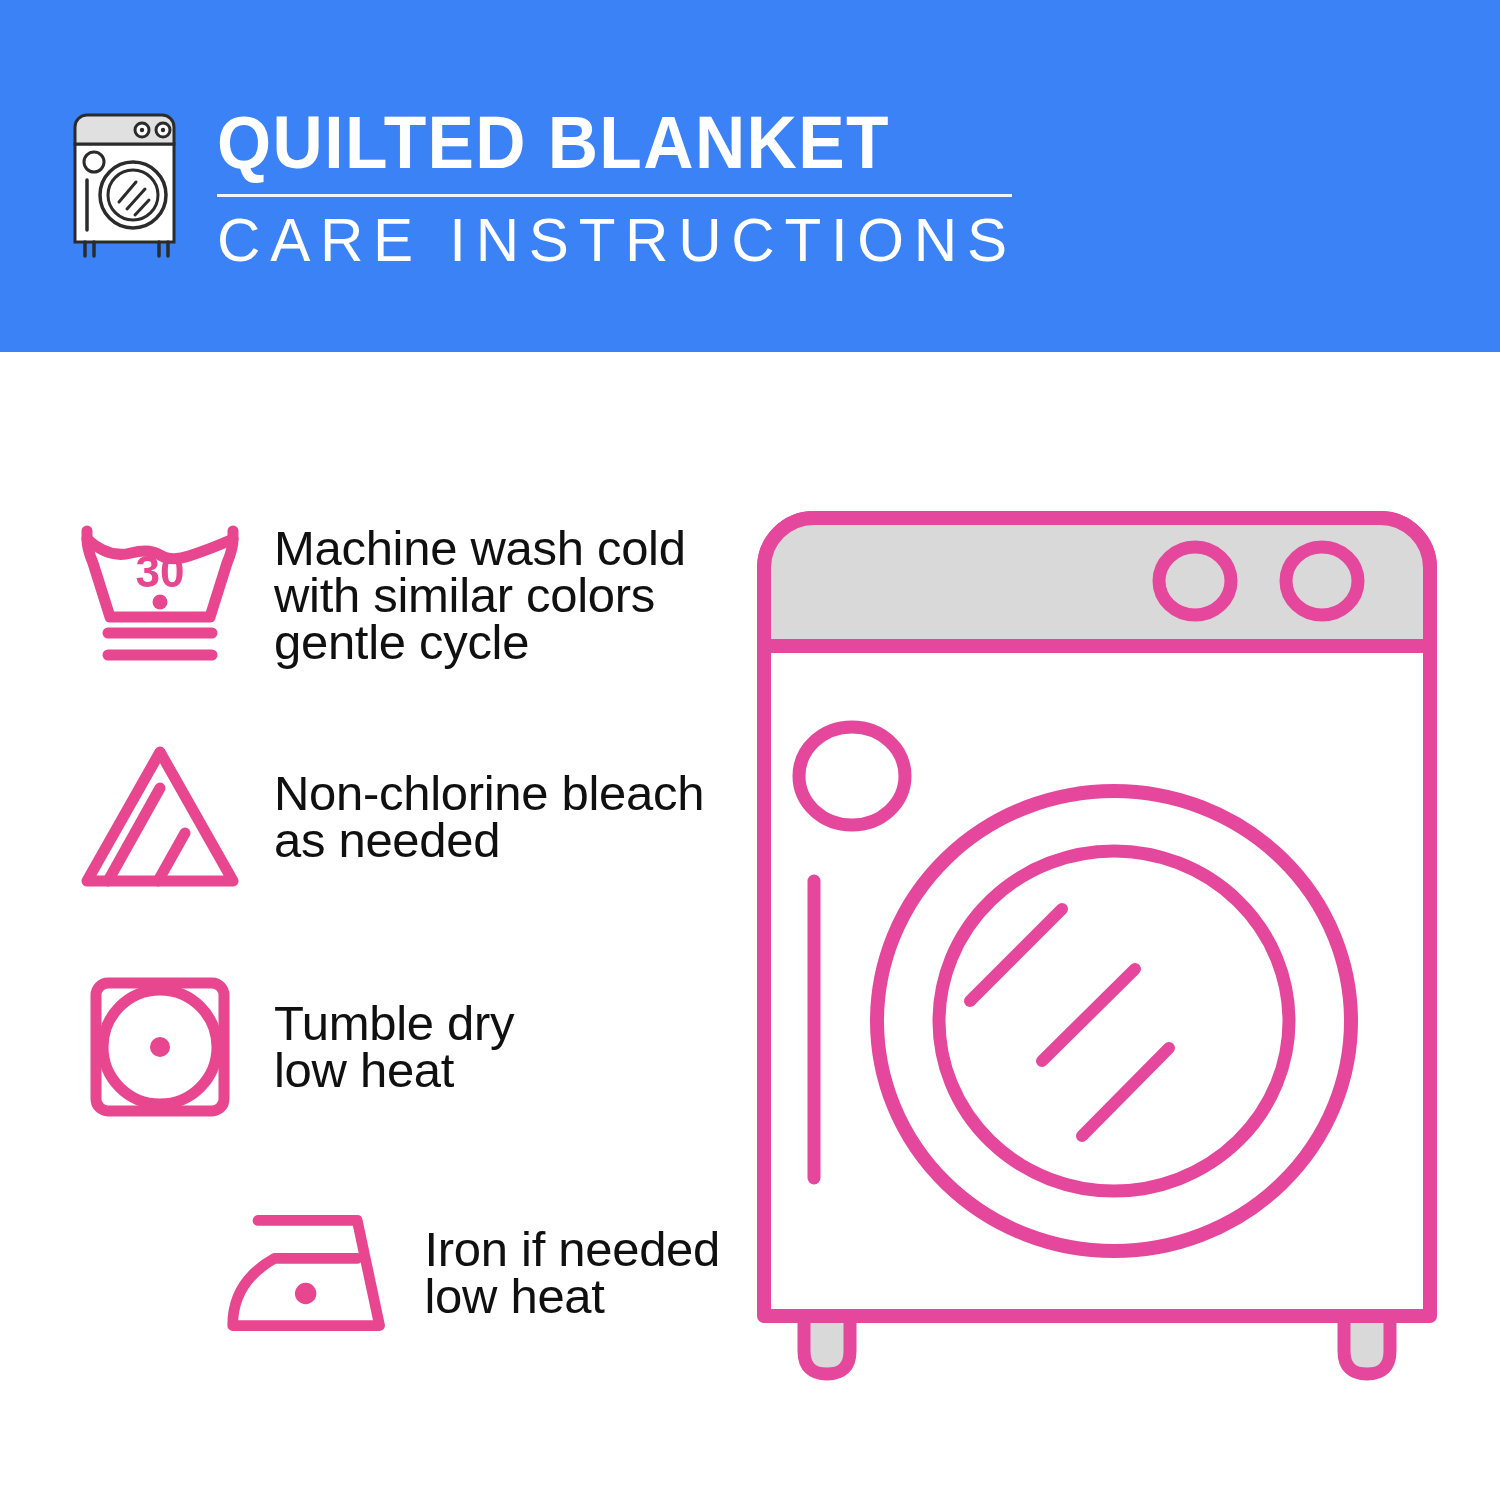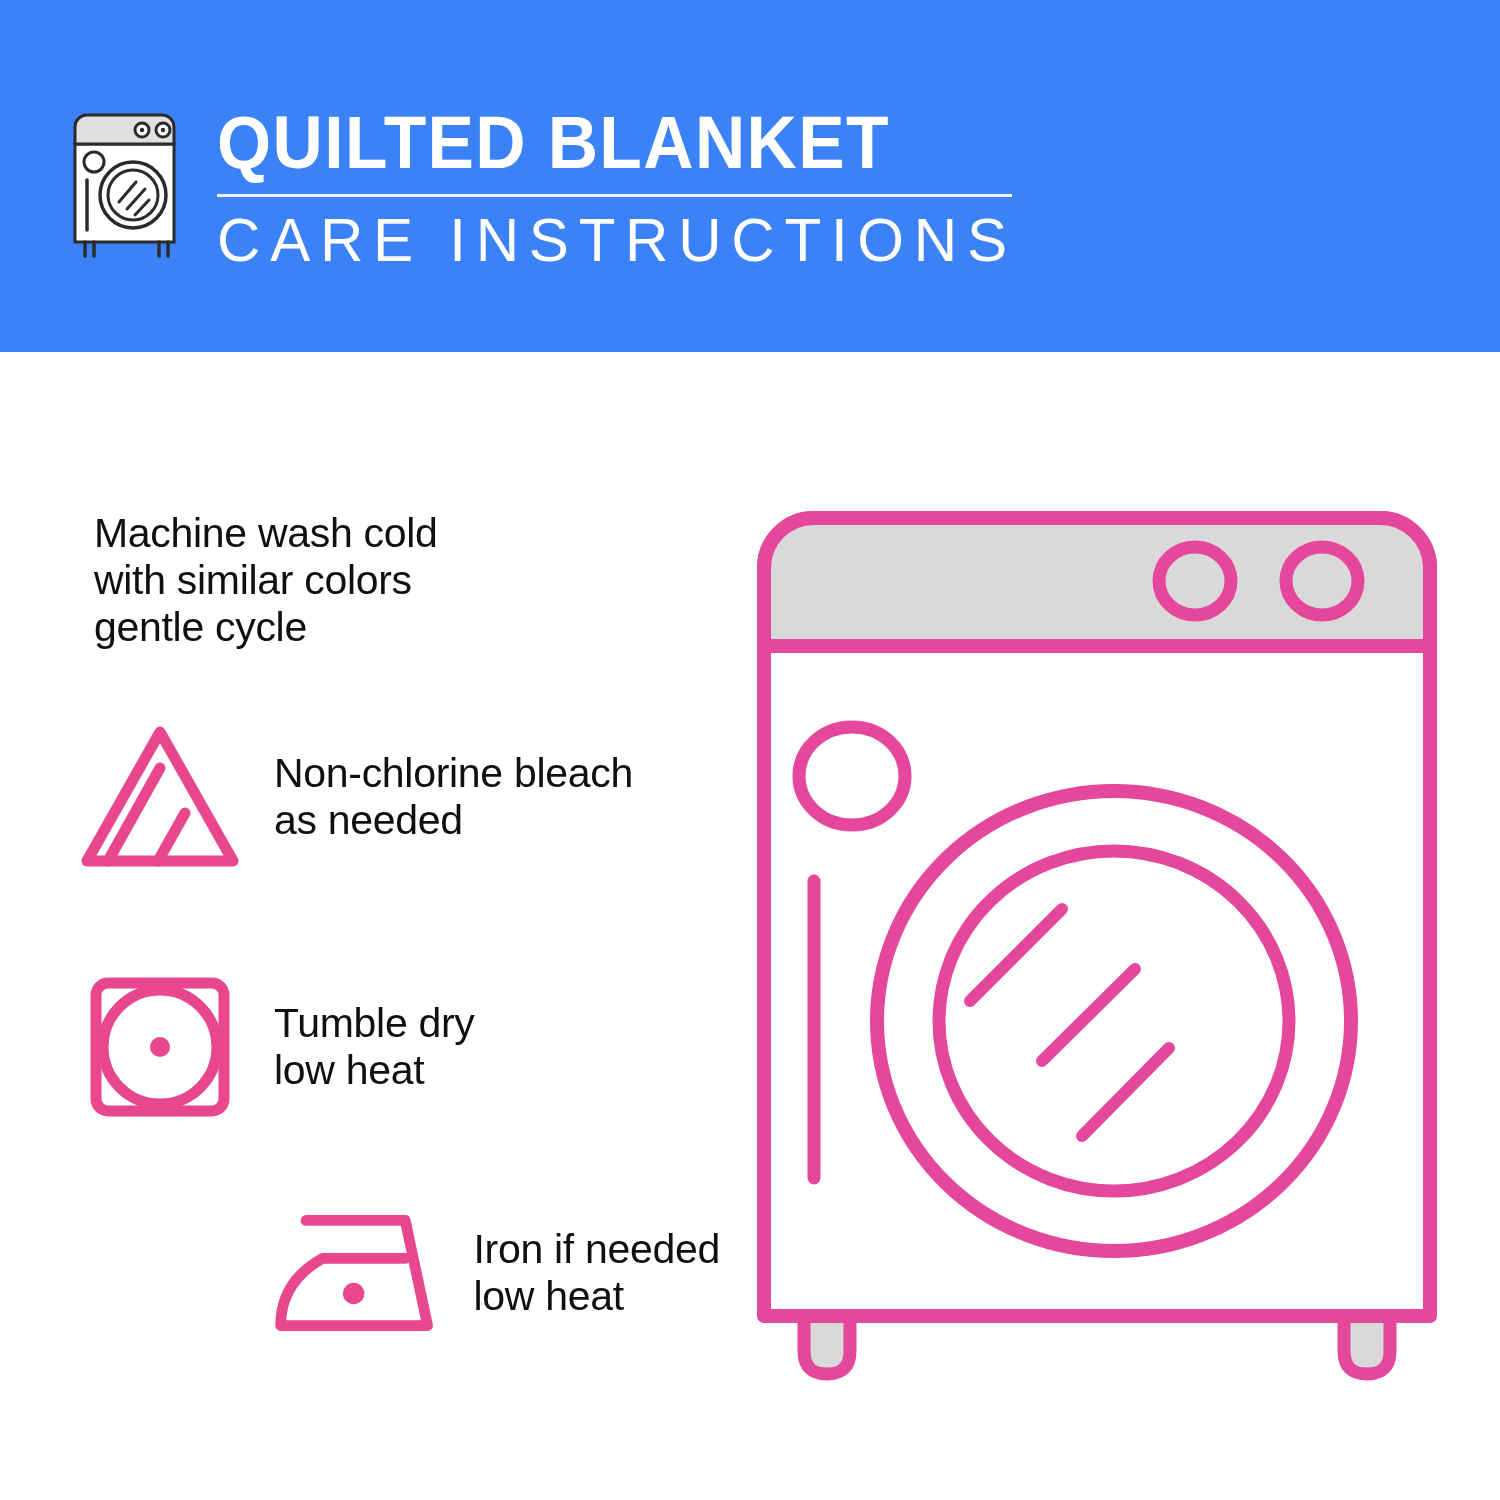--- a/index.html
+++ b/index.html
@@ -86,39 +86,39 @@
   }
   .care-row {
     position: absolute;
     left: 70px;
     display: flex;
     flex-direction: row;
     align-items: center;
     width: 650px;
   }
   #care-row-wash   { top: 158px; }
-  #care-row-bleach { top: 360px; }
+  #care-row-bleach { top: 380px; }
   #care-row-dry    { top: 610px; }
   #care-row-iron   { top: 836px; justify-content: flex-end; }
 
   .care-icon-slot {
     width: 180px;
     height: 170px;
     flex: 0 0 auto;
     display: flex;
     align-items: center;
     justify-content: center;
   }
   .care-icon-slot svg { display: block; }
 
   .care-label {
     margin-left: 24px;
     color: #101010;
     font-family: "Liberation Sans", sans-serif;
-    font-size: 41px;
+    font-size: 49px;
     line-height: 47px;
     font-weight: 400;
     letter-spacing: -0.3px;
     white-space: pre-line;
   }
 
   
   #washer-illustration {
     position: absolute;
     left: 742px;
@@ -168,20 +168,32 @@
       <div id="header-rule"></div>
       <div id="header-title-sub">CARE INSTRUCTIONS</div>
     </div>
 
   </div>
 </div>
 
 <div id="care-list">
 
   <div class="care-row" id="care-row-wash">
+    <div class="care-icon-slot">
+      <svg width="170" height="160" viewBox="0 0 170 160" xmlns="http://www.w3.org/2000/svg">
+        <g fill="none" stroke="#E8478F" stroke-width="11" stroke-linecap="round" stroke-linejoin="round">
+          <path d="M12 16 L12 24 Q12 34 18 48 L35 102 L135 102 L152 48 Q158 34 158 24 L158 16"></path>
+          <path d="M12 24 Q34 44 56 38 Q74 33 85 40 Q96 47 114 41 Q138 33 158 24"></path>
+          <path d="M33 118 L137 118"></path>
+          <path d="M33 140 L137 140"></path>
+        </g>
+        <text x="85" y="72" text-anchor="middle" font-family="Liberation Sans, sans-serif" font-size="44" font-weight="bold" fill="#E8478F">30</text>
+        <circle cx="85" cy="87" r="7.5" fill="#E8478F"></circle>
+      </svg>
+    </div>
     <div class="care-label">Machine wash cold
 with similar colors
 gentle cycle</div>
   </div>
 
   <div class="care-row" id="care-row-bleach">
     <div class="care-icon-slot">
       <svg width="175" height="155" viewBox="0 0 175 155" xmlns="http://www.w3.org/2000/svg">
         <g fill="none" stroke="#E8478F" stroke-width="11" stroke-linecap="round" stroke-linejoin="round">
           <path d="M87 12 L160 141 L14 141 Z"></path>

